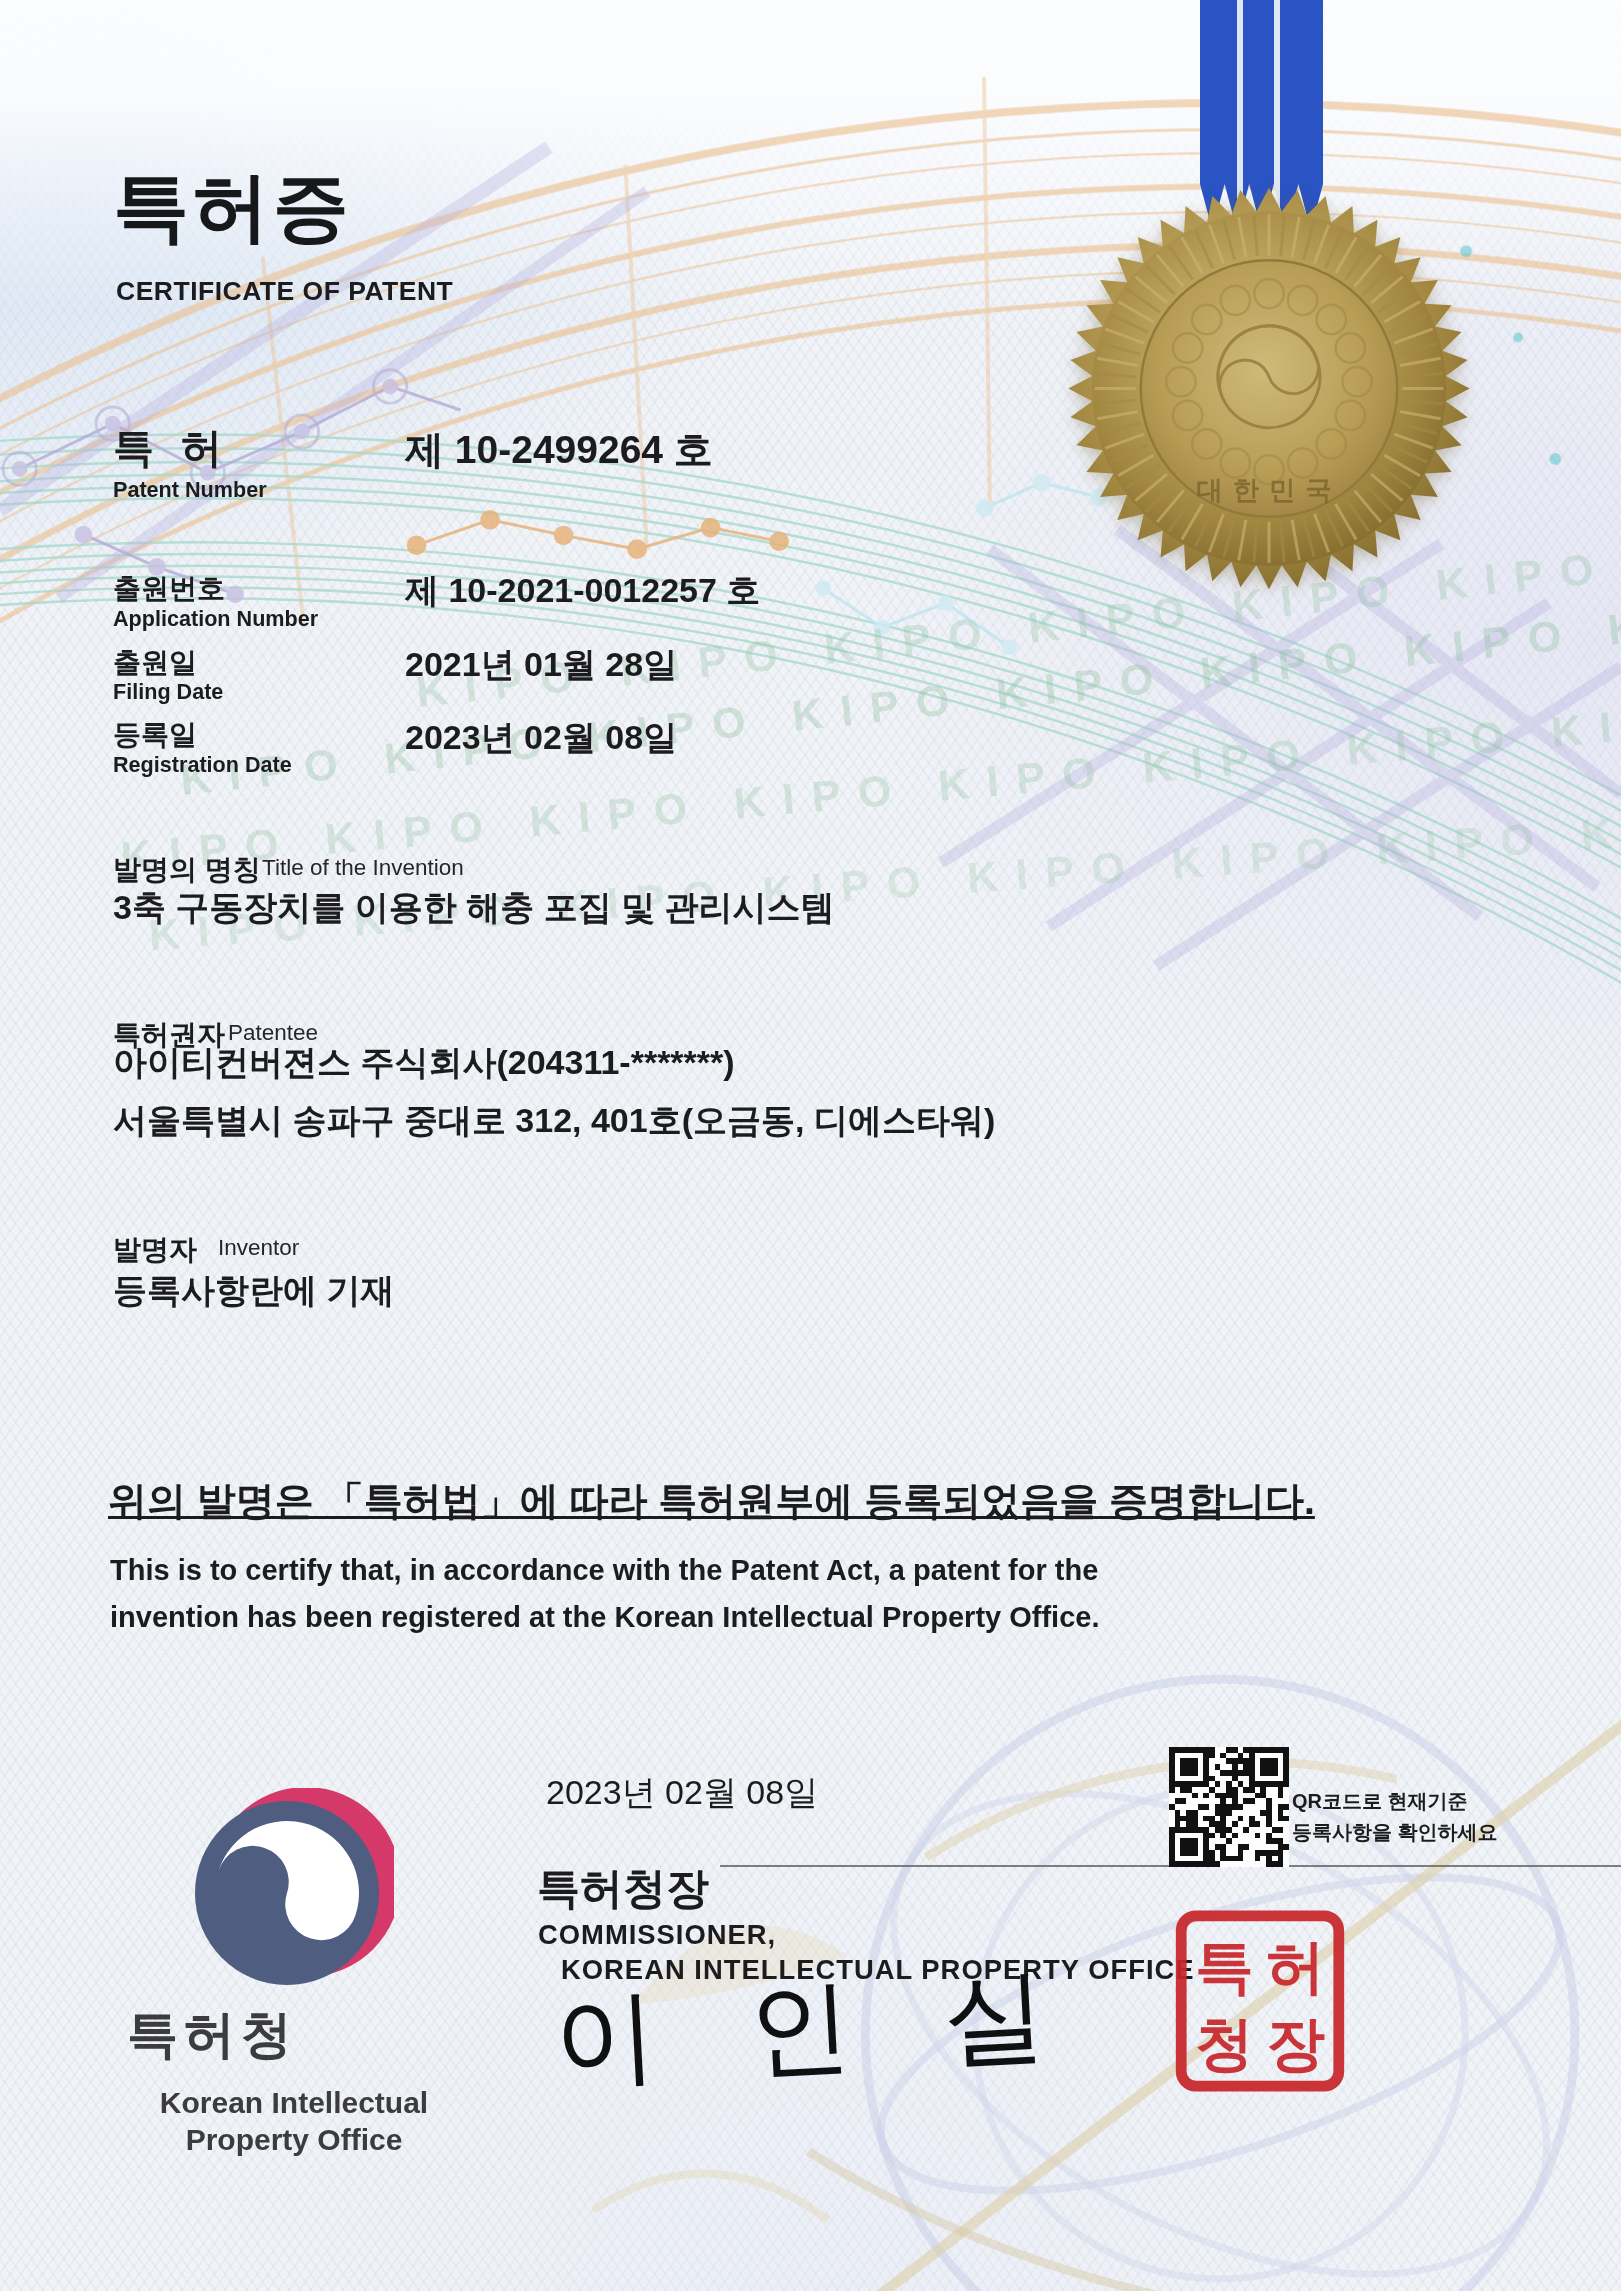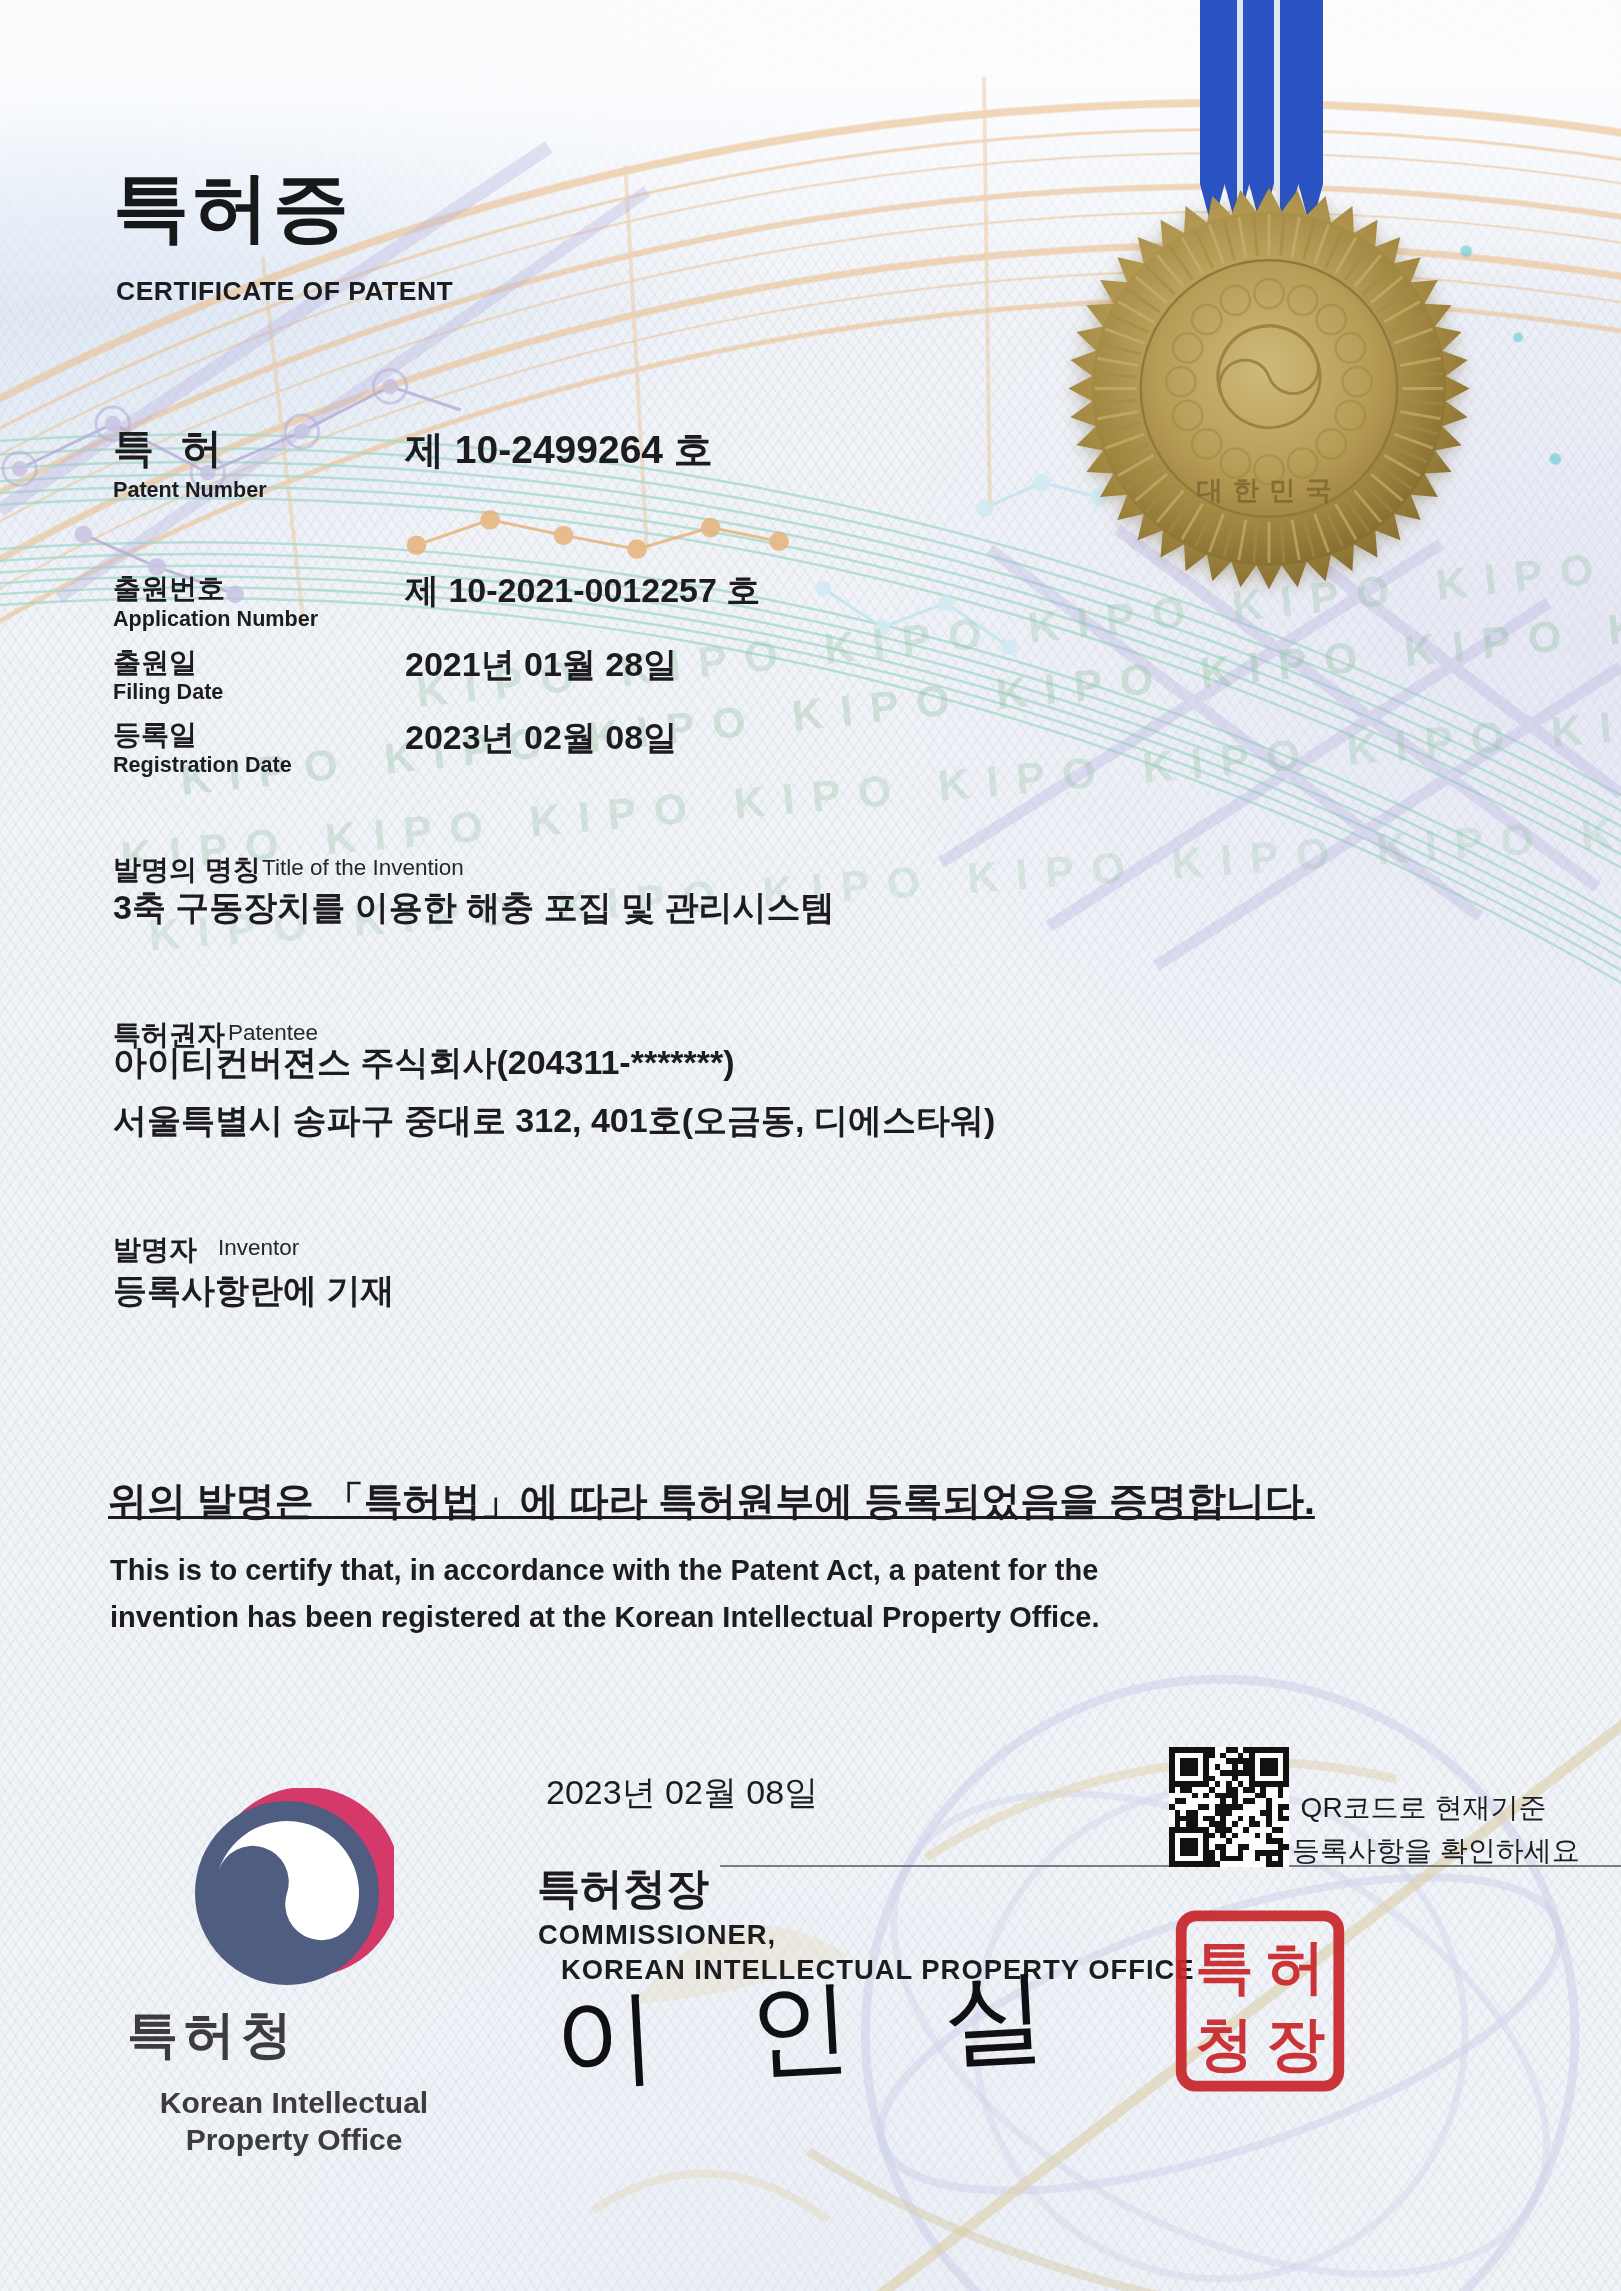--- a/index.html
+++ b/index.html
@@ -35,22 +35,22 @@
   .stmt-ko{font-size:39px;font-weight:700;text-decoration:underline;}
   .stmt-en{font-size:29px;font-weight:700;}
   .date{font-size:34px;font-weight:500;}
   .kcomm{font-size:43px;font-weight:800;}
   .ecomm{font-size:27.4px;font-weight:700;letter-spacing:1px;}
   .rule{position:absolute;z-index:4;left:720px;top:1865px;width:901px;height:2px;background:#66696d;opacity:.85;}
   .sig{position:absolute;z-index:6;left:554px;top:1960px;font-size:103px;font-weight:400;
        font-family:"DejaVu Serif","Liberation Serif",serif;color:#101012;
        transform:rotate(-3deg);word-spacing:59px;white-space:nowrap;}
   .qr-wrap{position:absolute;z-index:6;left:1169px;top:1747px;background:#fdfdfd;}
-  .qr-cap{position:absolute;z-index:6;left:1292px;top:1786px;width:263px;text-align:center;
-          font-size:28px;font-weight:400;line-height:1.55;white-space:nowrap;}
+  .qr-cap{position:absolute;z-index:6;left:1292px;top:1786px;width:263px;text-align:left;
+          font-size:20px;font-weight:700;line-height:1.55;white-space:nowrap;}
   .seal{position:absolute;z-index:7;left:1174px;top:1909px;opacity:.93;}
   .logo{position:absolute;z-index:5;left:194px;top:1788px;}
   .org-ko{position:absolute;z-index:5;left:127px;top:2001px;width:333px;text-align:left;
           font-size:51px;font-weight:700;letter-spacing:5.9px;color:#3c3c3e;}
   .org-en{position:absolute;z-index:5;left:108px;width:372px;text-align:center;
           font-size:30px;font-weight:600;color:#3c3c3e;}
 </style>
 </head>
 <body>
 

